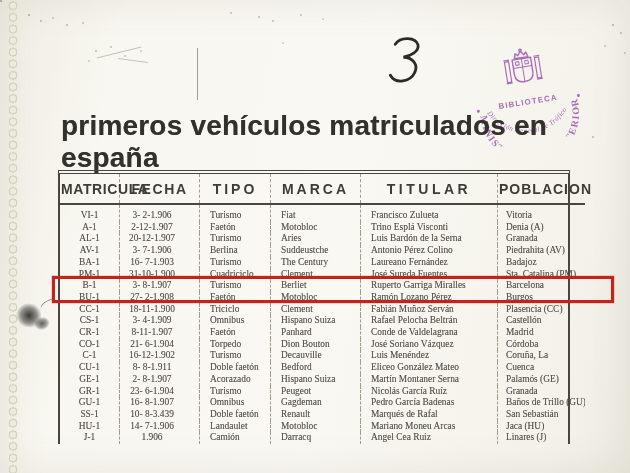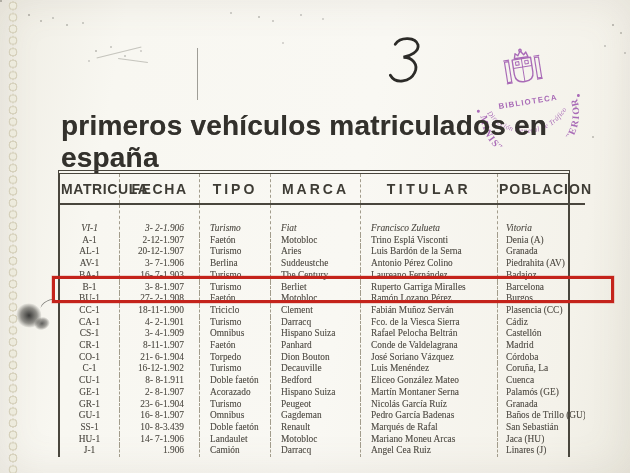--- a/index.html
+++ b/index.html
@@ -39,23 +39,23 @@
   table.doc th:nth-child(3){letter-spacing:3px;}
   table.doc th:nth-child(4){letter-spacing:3px;}
   table.doc th:nth-child(5){letter-spacing:3.5px;text-align:center;}
   table.doc th:nth-child(6){letter-spacing:1px;}
   table.doc th + th, table.doc td + td{border-left:1px dashed #a29c8b;}
   table.doc td{
     height:11.7px;line-height:11.7px;padding:0;overflow:hidden;white-space:pre;
     font-family:"Liberation Serif",serif;font-size:9.4px;color:#54514a;
     text-shadow:0 0 .5px rgba(90,85,75,.45);
   }
-  table.doc tbody tr:first-child td{padding-top:18px;font-style:italic;}
+  table.doc tbody tr:first-child td{padding-top:5px;}
   table.doc td:nth-child(1){text-align:center;}
-  table.doc td:nth-child(2){text-align:right;padding-right:15px;}
+  table.doc td:nth-child(2){text-align:center;padding-right:15px;}
   table.doc td:nth-child(3){padding-left:10px;}
   table.doc td:nth-child(4){padding-left:10px;}
   table.doc td:nth-child(5){padding-left:10px;}
   table.doc td:nth-child(6){padding-left:8px;}
   
   .highlight-box{
     position:absolute;left:52px;top:276px;width:556px;height:21px;
     border:3px solid #c4231b;box-shadow:0 0 0 .5px rgba(196,35,27,.35);
   }
   
@@ -182,20 +182,28 @@
           </tr>
           <tr>
             <td>BA-1</td>
             <td>16- 7-1.903</td>
             <td>Turismo</td>
             <td>The Century</td>
             <td>Laureano Fernández</td>
             <td>Badajoz</td>
           </tr>
           <tr>
+            <td>PM-1</td>
+            <td>31-10-1.900</td>
+            <td>Cuadriciclo</td>
+            <td>Clement</td>
+            <td>José Sureda Fuentes</td>
+            <td>Sta. Catalina (PM)</td>
+          </tr>
+          <tr>
             <td>B-1</td>
             <td>3- 8-1.907</td>
             <td>Turismo</td>
             <td>Berliet</td>
             <td>Ruperto Garriga Miralles</td>
             <td>Barcelona</td>
           </tr>
           <tr>
             <td>BU-1</td>
             <td>27- 2-1.908</td>
@@ -206,28 +214,20 @@
           </tr>
           <tr>
             <td>CC-1</td>
             <td>18-11-1.900</td>
             <td>Triciclo</td>
             <td>Clement</td>
             <td>Fabián Muñoz Serván</td>
             <td>Plasencia (CC)</td>
           </tr>
           <tr>
-            <td>CA-1</td>
-            <td>4- 2-1.901</td>
-            <td>Turismo</td>
-            <td>Darracq</td>
-            <td>Fco. de la Viesca Sierra</td>
-            <td>Cádiz</td>
-          </tr>
-          <tr>
             <td>CS-1</td>
             <td>3- 4-1.909</td>
             <td>Omnibus</td>
             <td>Hispano Suiza</td>
             <td>Rafael Pelocha Beltrán</td>
             <td>Castellón</td>
           </tr>
           <tr>
             <td>CR-1</td>
             <td>8-11-1.907</td>

